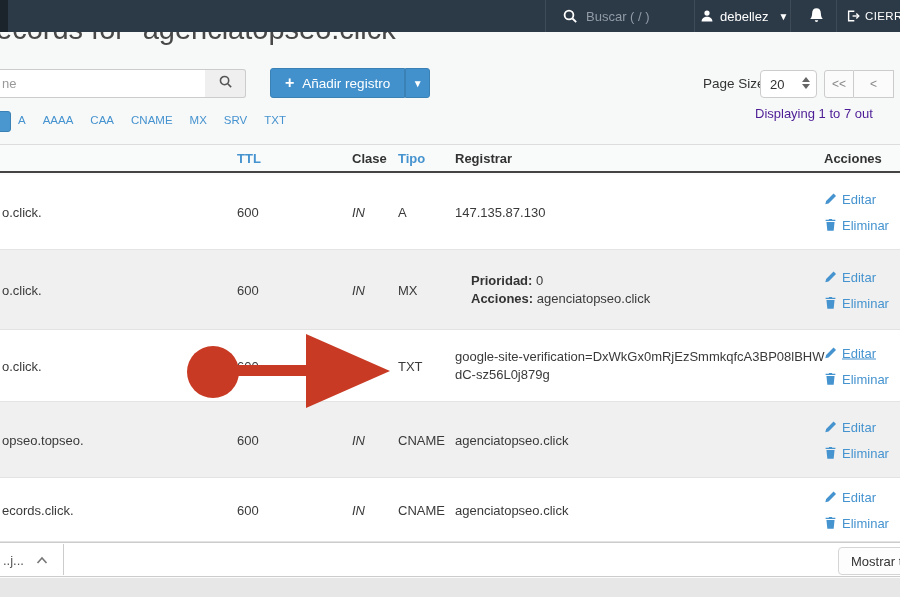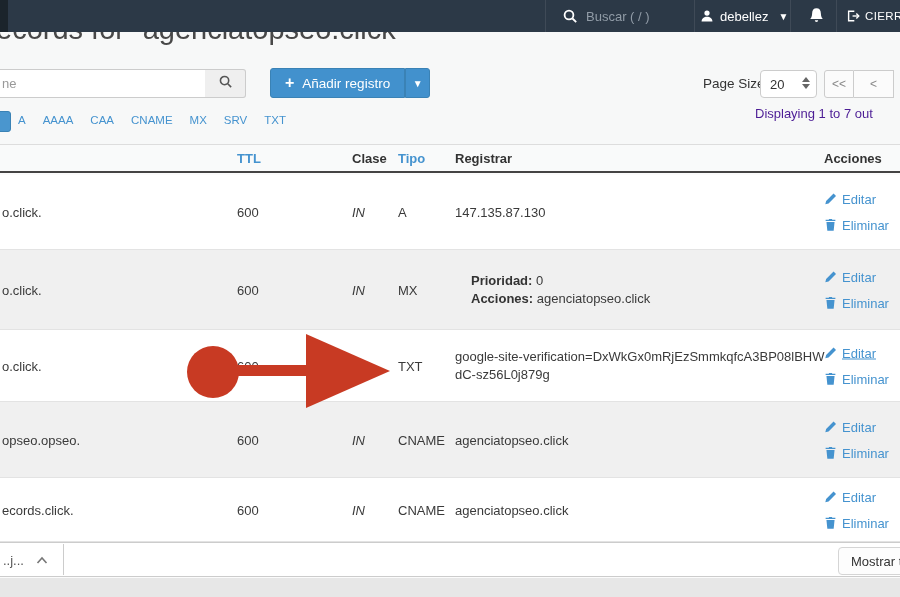--- a/index.html
+++ b/index.html
@@ -213,21 +213,21 @@
       <a class="action-link">
         <svg width="13" height="13" viewBox="0 0 16 16" fill="#4593cf">
             <path d="M5.8 1.6L6.3.6h3.4l.5 1H14v1.6H2V1.6zM3 4.4h10L11.9 15H4.1z"></path>
           </svg>
         <span>Eliminar</span>
       </a>
     </div>
   </div>
 
   <div class="row r4 stripe">
-    <span class="cell c-name">opseo.opseo.</span>
+    <span class="cell c-name">opseo.topseo.</span>
     <span class="cell c-ttl">600</span>
     <span class="cell c-clase">IN</span>
     <span class="cell c-tipo">CNAME</span>
     <span class="cell c-reg">agenciatopseo.click</span>
     <div class="c-actions">
       <a class="action-link">
         <svg width="13" height="13" viewBox="0 0 16 16" fill="#4593cf">
             <path d="M11.8 1.2l3 3L5.6 13.4l-4 1 1-4z"></path>
           </svg>
         <span>Editar</span>

